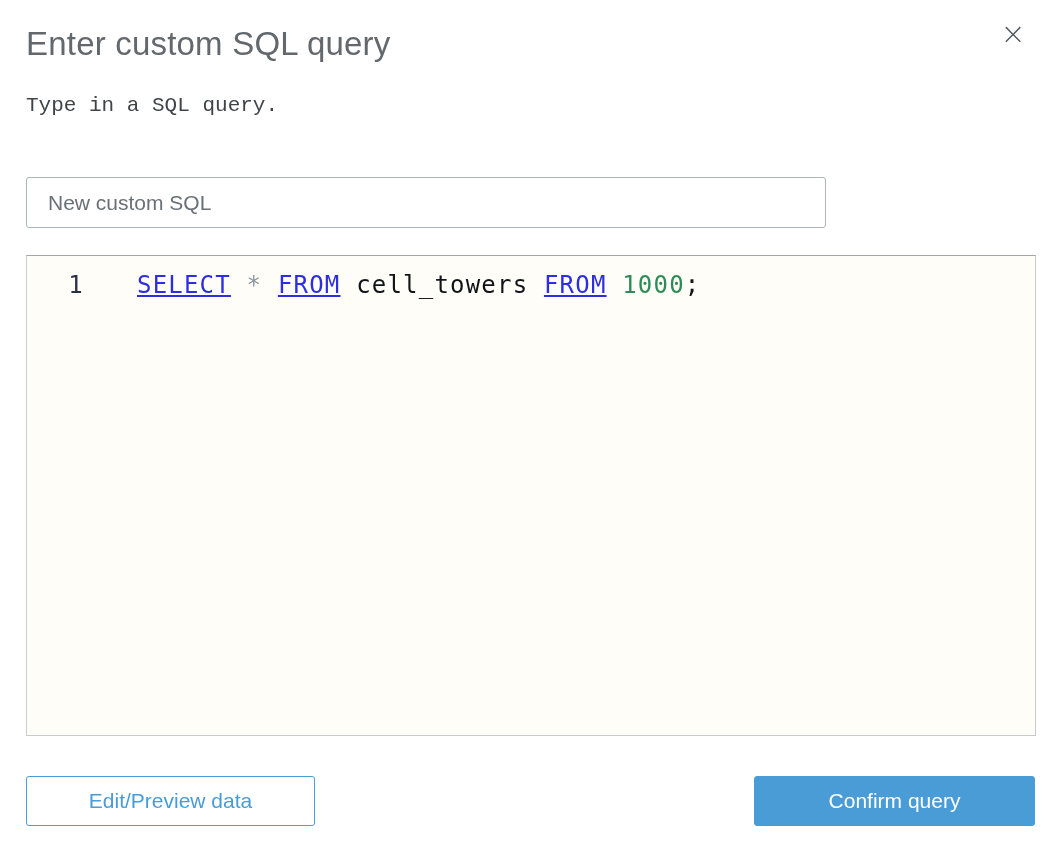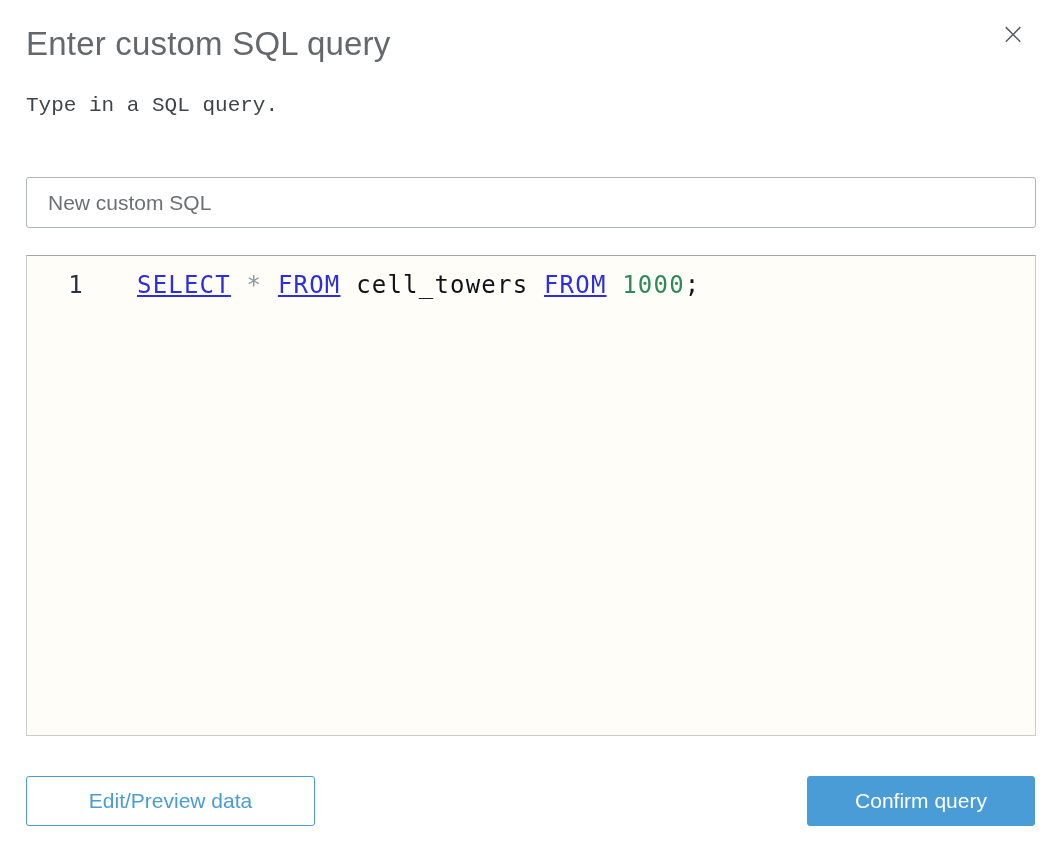--- a/index.html
+++ b/index.html
@@ -36,21 +36,21 @@
   }
   .dialog-subtitle{
     margin-top:31px;
     font-size:21px;
     color:var(--body-gray);
     font-family:Liberation Mono, monospace;
   }
   .name-input{
     display:block;
     margin-top:60px;
-    width:1010px;
+    width:800px;
     height:51px;
     border:1px solid #aeb4b8;
     border-radius:3px;
     padding:0 21px;
     font-size:21px;
     color:#6a7176;
     font-family:"Liberation Sans","DejaVu Sans",sans-serif;
     background:#ffffff;
     outline:none;
   }
@@ -101,21 +101,21 @@
     font-family:"Liberation Sans","DejaVu Sans",sans-serif;
     cursor:pointer;
   }
   .btn-secondary{
     width:289px;
     background:#ffffff;
     border:1px solid var(--accent-blue);
     color:var(--accent-blue);
   }
   .btn-primary{
-    width:228px;
+    width:281px;
     background:var(--accent-blue);
     border:1px solid var(--accent-blue);
     color:#ffffff;
   }
 </style>
 </head>
 <body>
 
 <div class="dialog">
 

